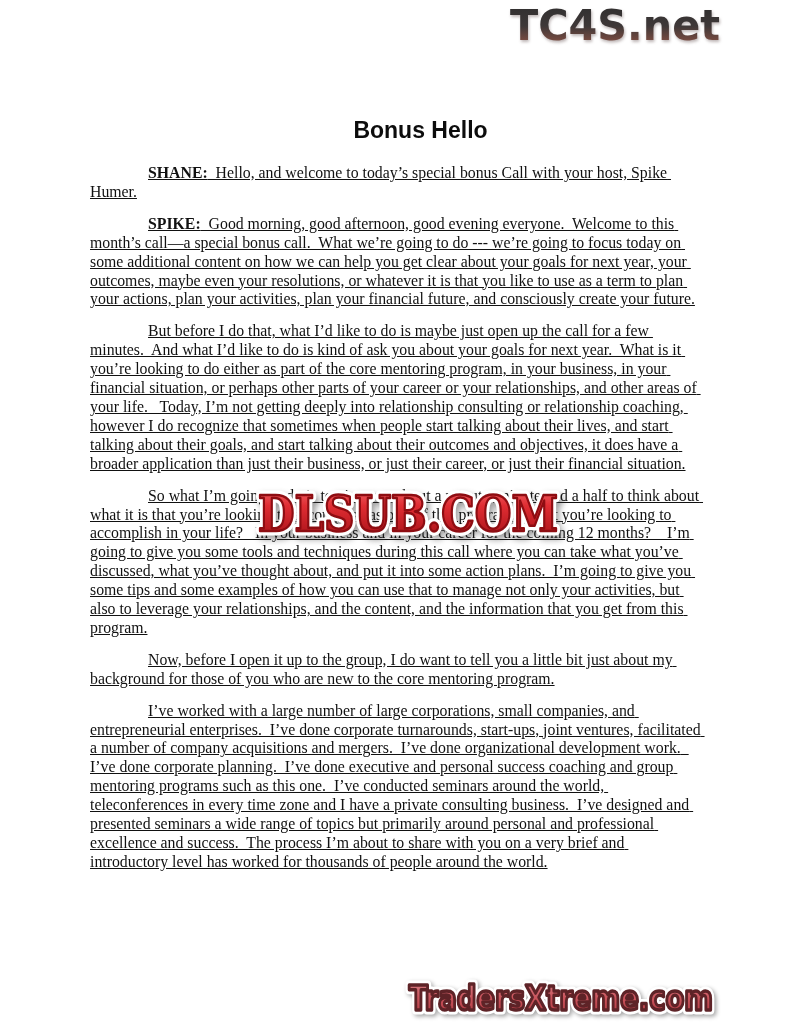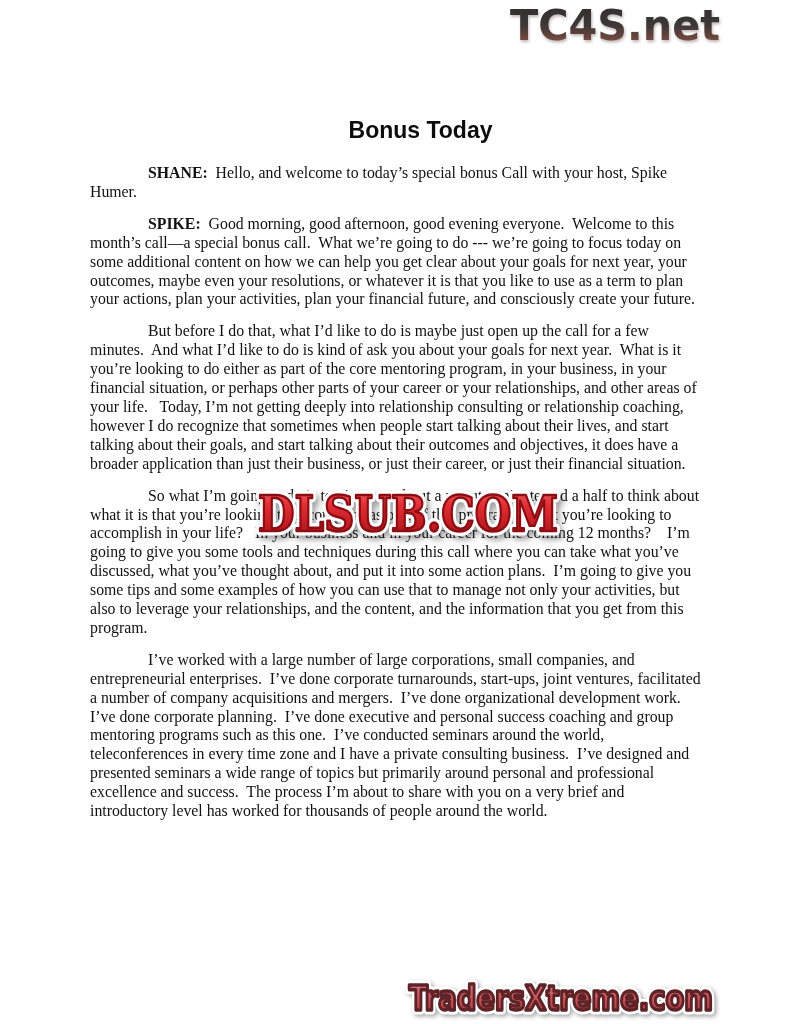--- a/index.html
+++ b/index.html
@@ -22,21 +22,21 @@
   
   .doc-title {
     position:absolute; top:90px; left:25px; width:791px; margin:0;
     text-align:center; font-family:"Liberation Sans", sans-serif;
     font-weight:bold; font-size:23px; line-height:27px; color:#0c0c0c;
   }
 
   
   .body-text {
     position:absolute; top:164px; left:90px; width:613px;
-    font-size:15.8px; line-height:18.9px; color:#111;
+    font-size:15.8px; line-height:18.9px; color:#111;text-decoration:underline;
   }
   .body-text p { margin:0 0 13px 0; text-indent:58px; white-space:pre-wrap; }
   .speaker { font-weight:bold; }
 
   
   .watermark { position:absolute; top:486px; left:250px; filter:drop-shadow(3px 4px 3px rgba(45,45,45,.45));text-align:right; }
 
   
   .page-footer {
     position:absolute; top:939px; left:90px; width:613px;
@@ -60,27 +60,28 @@
           <stop offset="0.52" stop-color="#3e3838"></stop>
           <stop offset="0.78" stop-color="#70483f"></stop>
           <stop offset="1" stop-color="#a8766a"></stop>
         </linearGradient>
       </defs>
       <text x="112" y="38" text-anchor="middle" font-family="'DejaVu Sans', sans-serif" font-weight="bold" font-size="43" textLength="210" lengthAdjust="spacingAndGlyphs" fill="url(#g-tc4s)">TC4S.net</text>
     </svg>
   </div>
 
 
-  <h1 class="doc-title"><br><span>Bonus Today</span></h1>
+  <h1 class="doc-title"><br><span>Bonus Hello</span></h1>
 
   <div class="body-text">
     <p><b class="speaker">SHANE:</b><span>  Hello, and welcome to today’s special bonus Call with your host, Spike Humer.</span></p>
     <p><b class="speaker">SPIKE:</b><span>  Good morning, good afternoon, good evening everyone.  Welcome to this month’s call—a special bonus call.  What we’re going to do --- we’re going to focus today on some additional content on how we can help you get clear about your goals for next year, your outcomes, maybe even your resolutions, or whatever it is that you like to use as a term to plan your actions, plan your activities, plan your financial future, and consciously create your future.</span></p>
     <p><b class="speaker"></b><span>But before I do that, what I’d like to do is maybe just open up the call for a few minutes.  And what I’d like to do is kind of ask you about your goals for next year.  What is it you’re looking to do either as part of the core mentoring program, in your business, in your financial situation, or perhaps other parts of your career or your relationships, and other areas of your life.   Today, I’m not getting deeply into relationship consulting or relationship coaching, however I do recognize that sometimes when people start talking about their lives, and start talking about their goals, and start talking about their outcomes and objectives, it does have a broader application than just their business, or just their career, or just their financial situation.</span></p>
     <p><b class="speaker"></b><span>So what I’m going to do is to give you about a minute, minute and a half to think about what it is that you’re looking to accomplish as part of this program.  What you’re looking to accomplish in your life?   In your business and in your career for the coming 12 months?    I’m going to give you some tools and techniques during this call where you can take what you’ve discussed, what you’ve thought about, and put it into some action plans.  I’m going to give you some tips and some examples of how you can use that to manage not only your activities, but also to leverage your relationships, and the content, and the information that you get from this program.</span></p>
+    <p><b class="speaker"></b><span>Now, before I open it up to the group, I do want to tell you a little bit just about my background for those of you who are new to the core mentoring program.</span></p>
     <p><b class="speaker"></b><span>I’ve worked with a large number of large corporations, small companies, and entrepreneurial enterprises.  I’ve done corporate turnarounds, start-ups, joint ventures, facilitated a number of company acquisitions and mergers.  I’ve done organizational development work.  I’ve done corporate planning.  I’ve done executive and personal success coaching and group mentoring programs such as this one.  I’ve conducted seminars around the world, teleconferences in every time zone and I have a private consulting business.  I’ve designed and presented seminars a wide range of topics but primarily around personal and professional excellence and success.  The process I’m about to share with you on a very brief and introductory level has worked for thousands of people around the world.</span></p>
   </div>
 
   <div class="watermark">
     <svg width="316" height="58" viewBox="0 0 316 58">
       <defs>
         <linearGradient id="g-dlsub" x1="0" y1="0" x2="0" y2="1">
           <stop offset="0" stop-color="#f26a6e"></stop>
           <stop offset="0.35" stop-color="#e02d33"></stop>
           <stop offset="1" stop-color="#a30f15"></stop>

